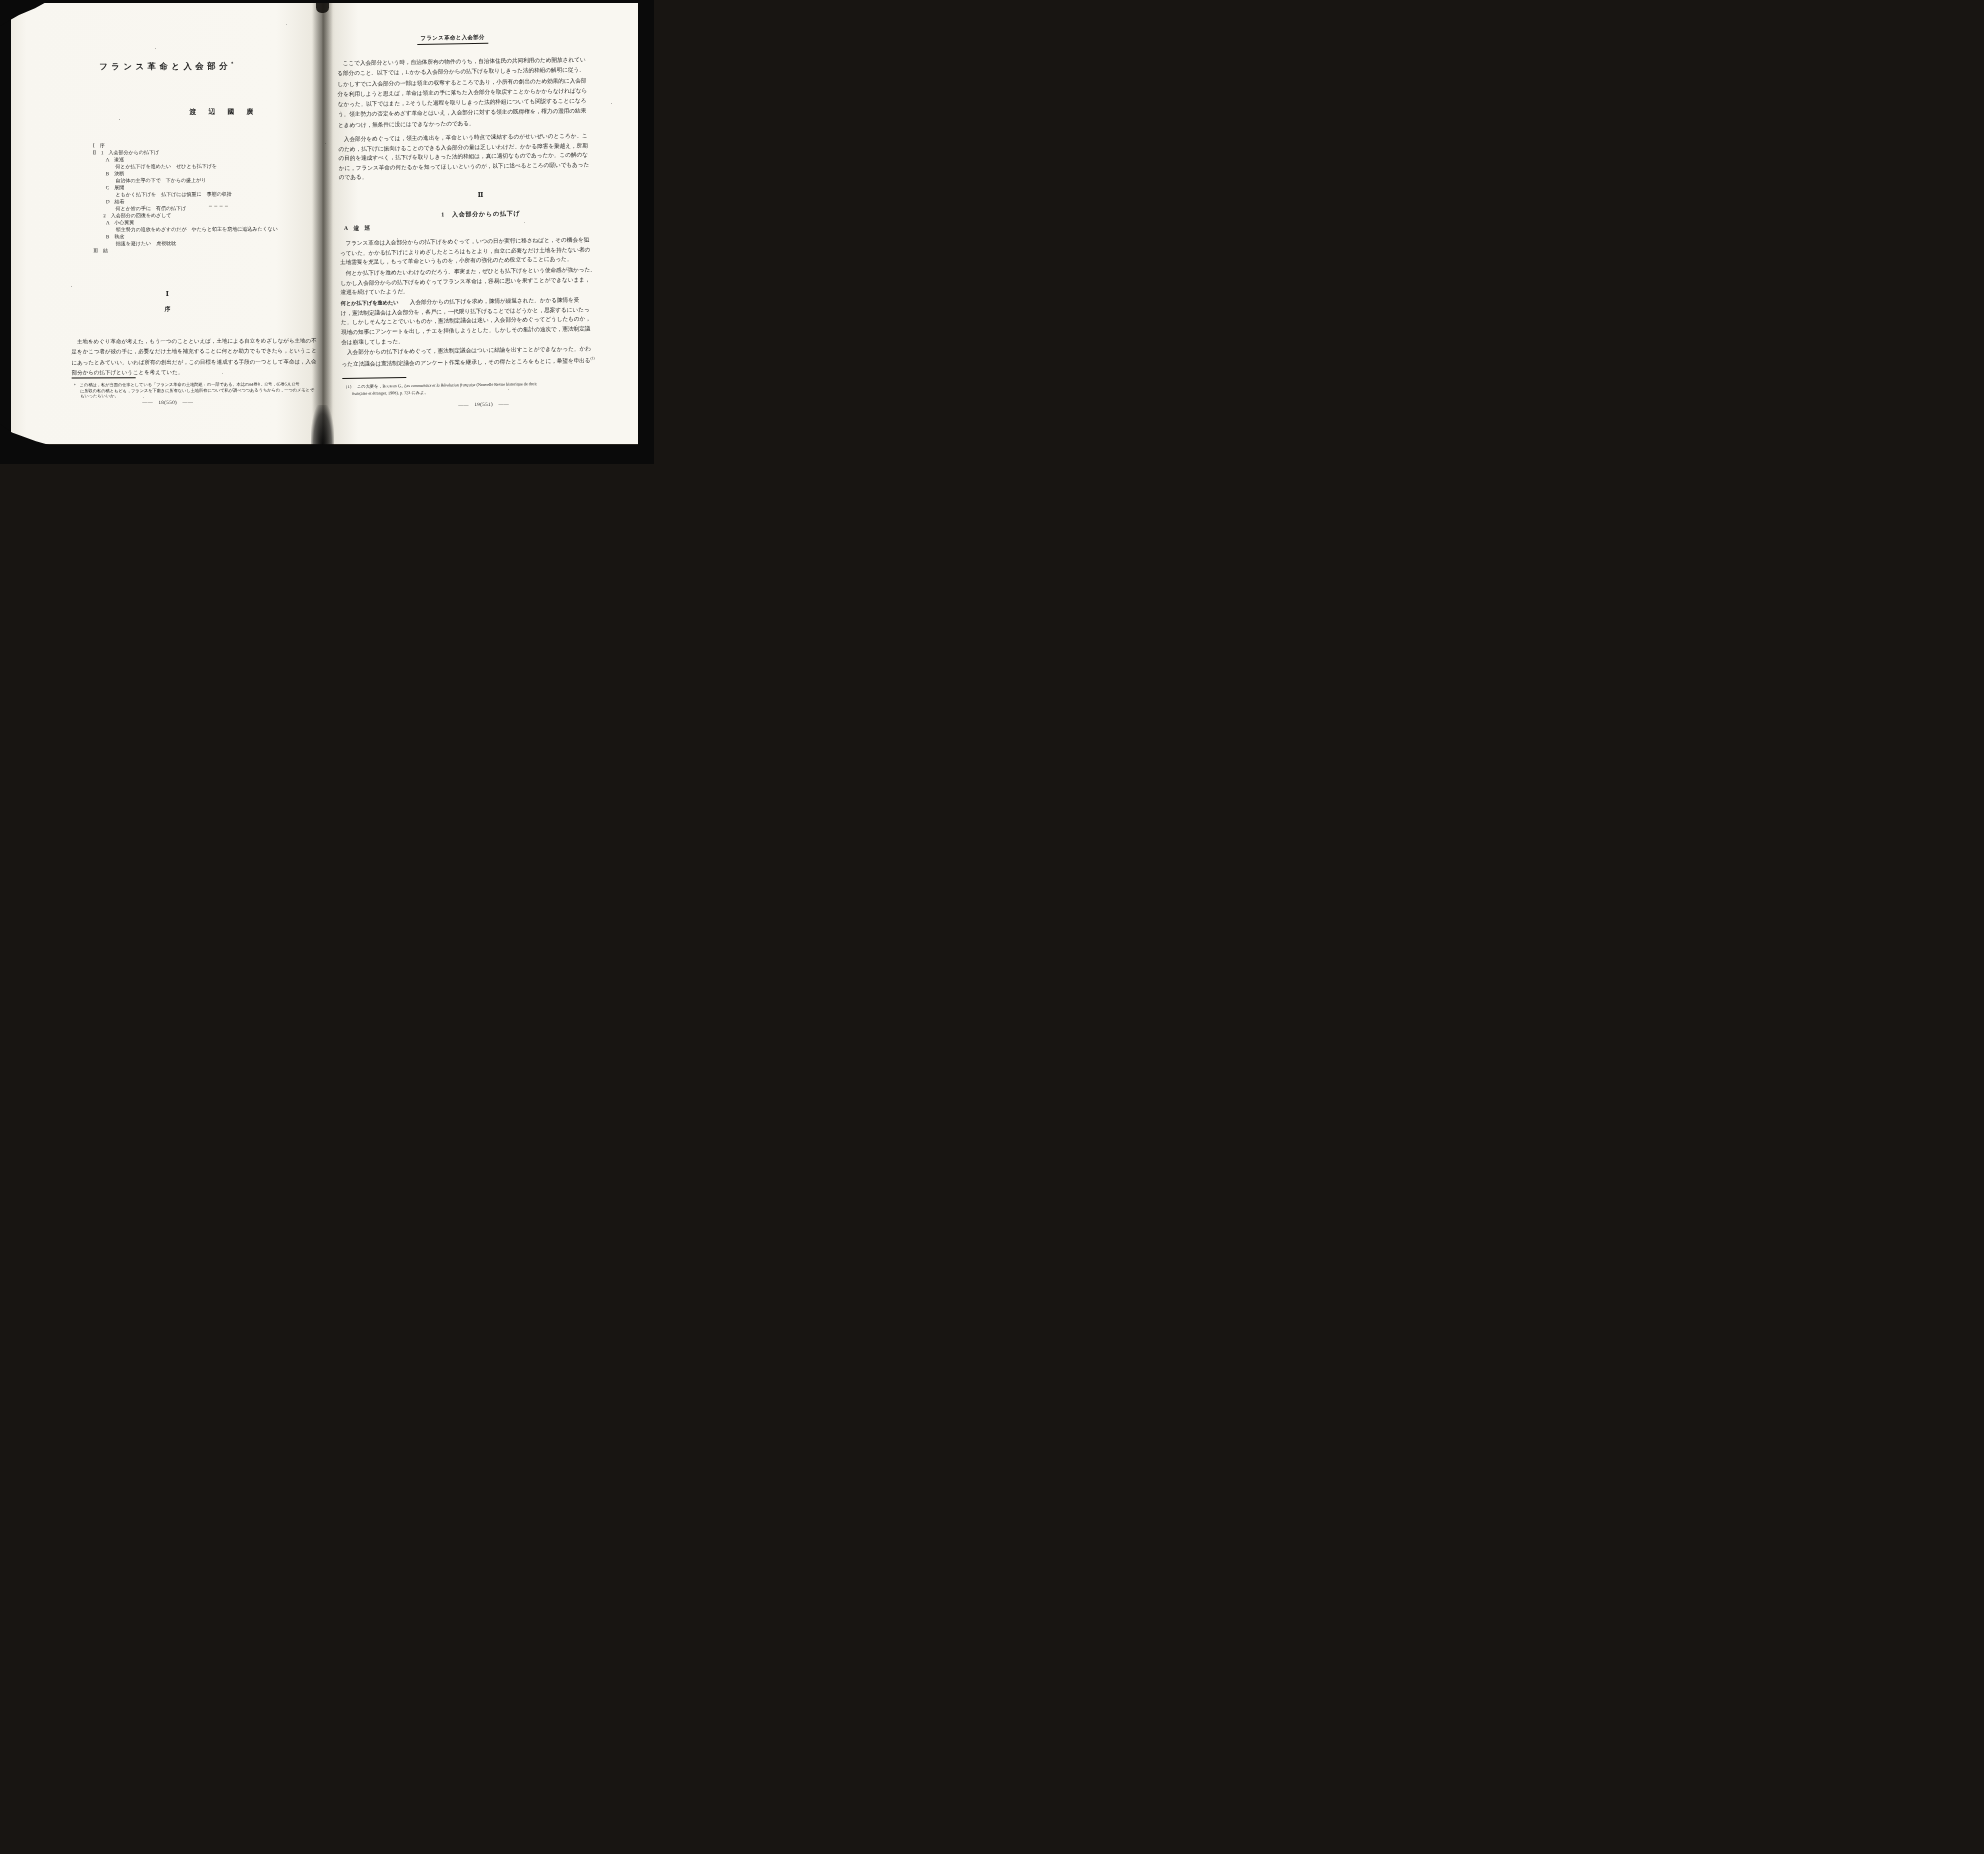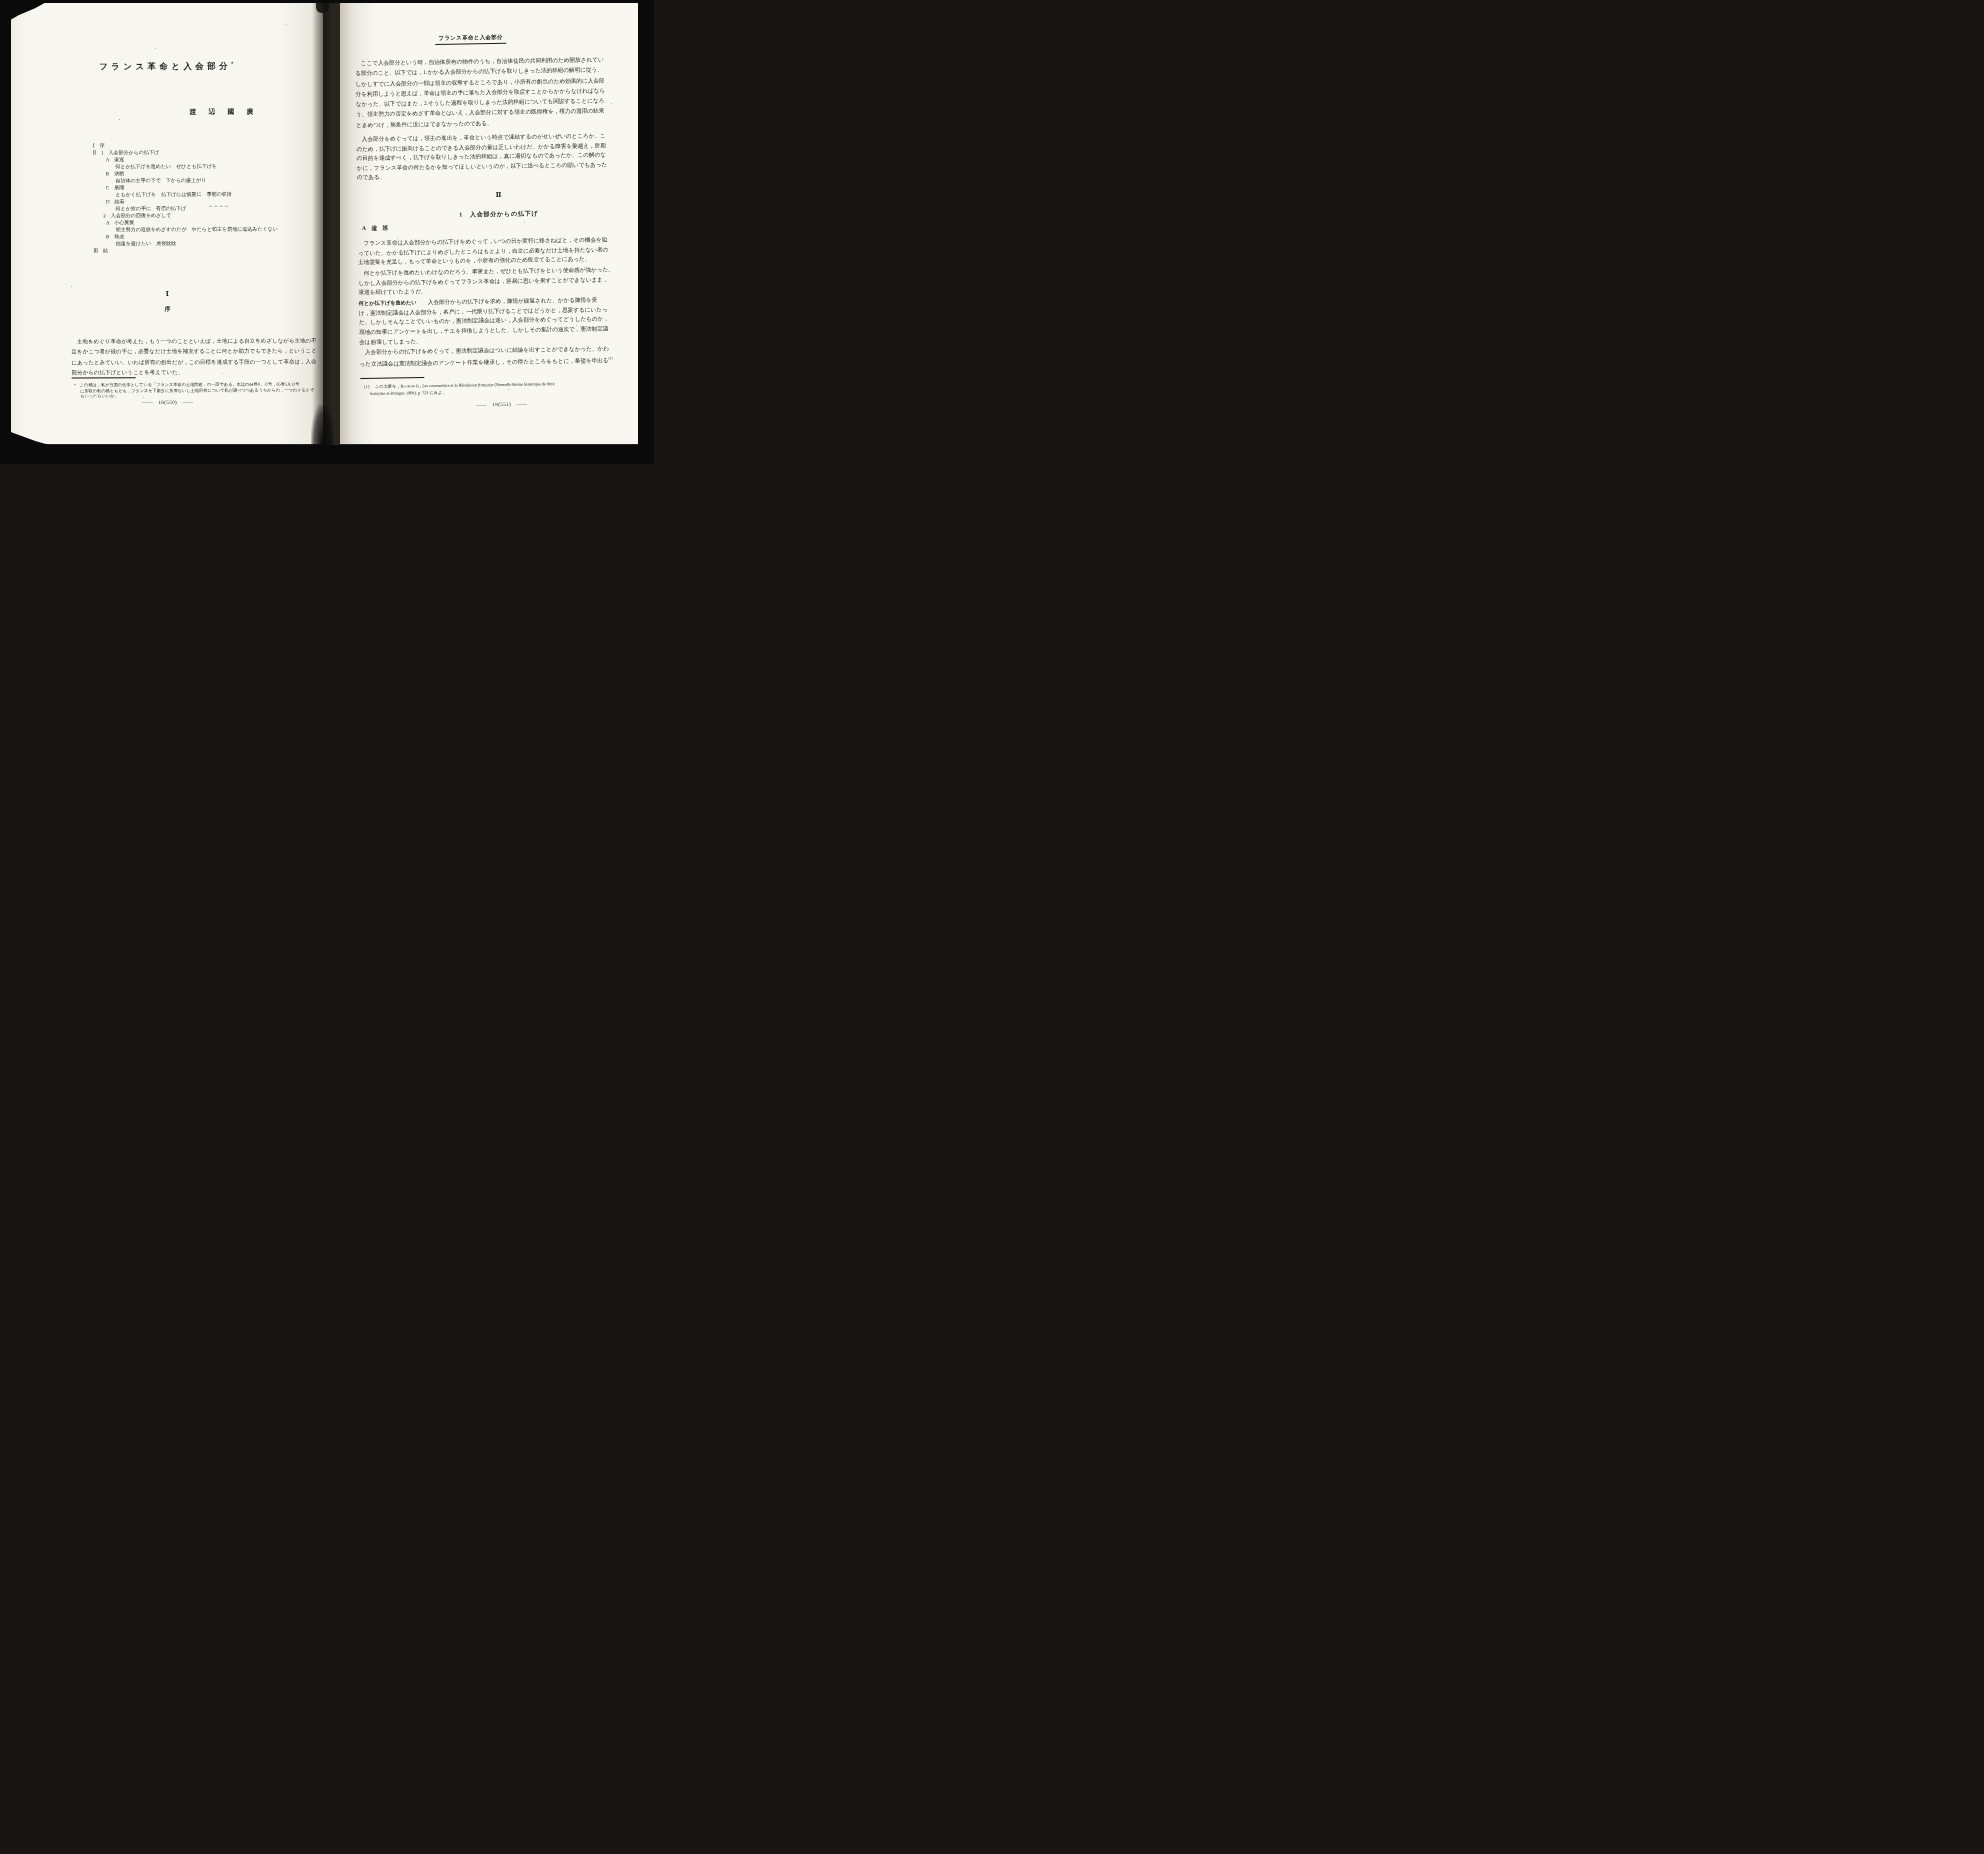--- a/index.html
+++ b/index.html
@@ -8,21 +8,21 @@
     background:#29251f; color:#1f1f1f;
     font-family:"Liberation Serif","DejaVu Serif",serif;
   }
   
   .page { position:absolute; top:2.4px; height:442px; overflow:hidden; }
   .page-left {
     left:10.7px; width:312px;
     background:linear-gradient(90deg,#efece4 0%,#f8f6f0 5%,#f9f7f1 85%,#ece9e0 96%,#d9d5c9 100%);
   }
   .page-right {
-    left:340px; width:302px;
+    left:322px; width:302px;
     background:linear-gradient(90deg,#c9c4b7 0%,#e9e6dd 4%,#f9f7f1 11%,#f9f7f1 95%,#efece4 100%);
     padding-left:28px;
   }
   .tilt-l { position:absolute; inset:0; transform:rotate(-0.25deg); }
   .tilt-r { position:absolute; inset:0; transform:rotate(-0.85deg); transform-origin:24px 222px; }
 
   
   .frame-top   { position:absolute; left:0; top:0; width:100%; height:2.8px; background:#0a0a0a; }
   .frame-bottom{ position:absolute; left:0; top:445px; width:100%; height:19px; background:#0a0a0a; }
   .frame-left  { position:absolute; left:0; top:0; width:10.7px; height:100%; background:#0a0a0a; }

